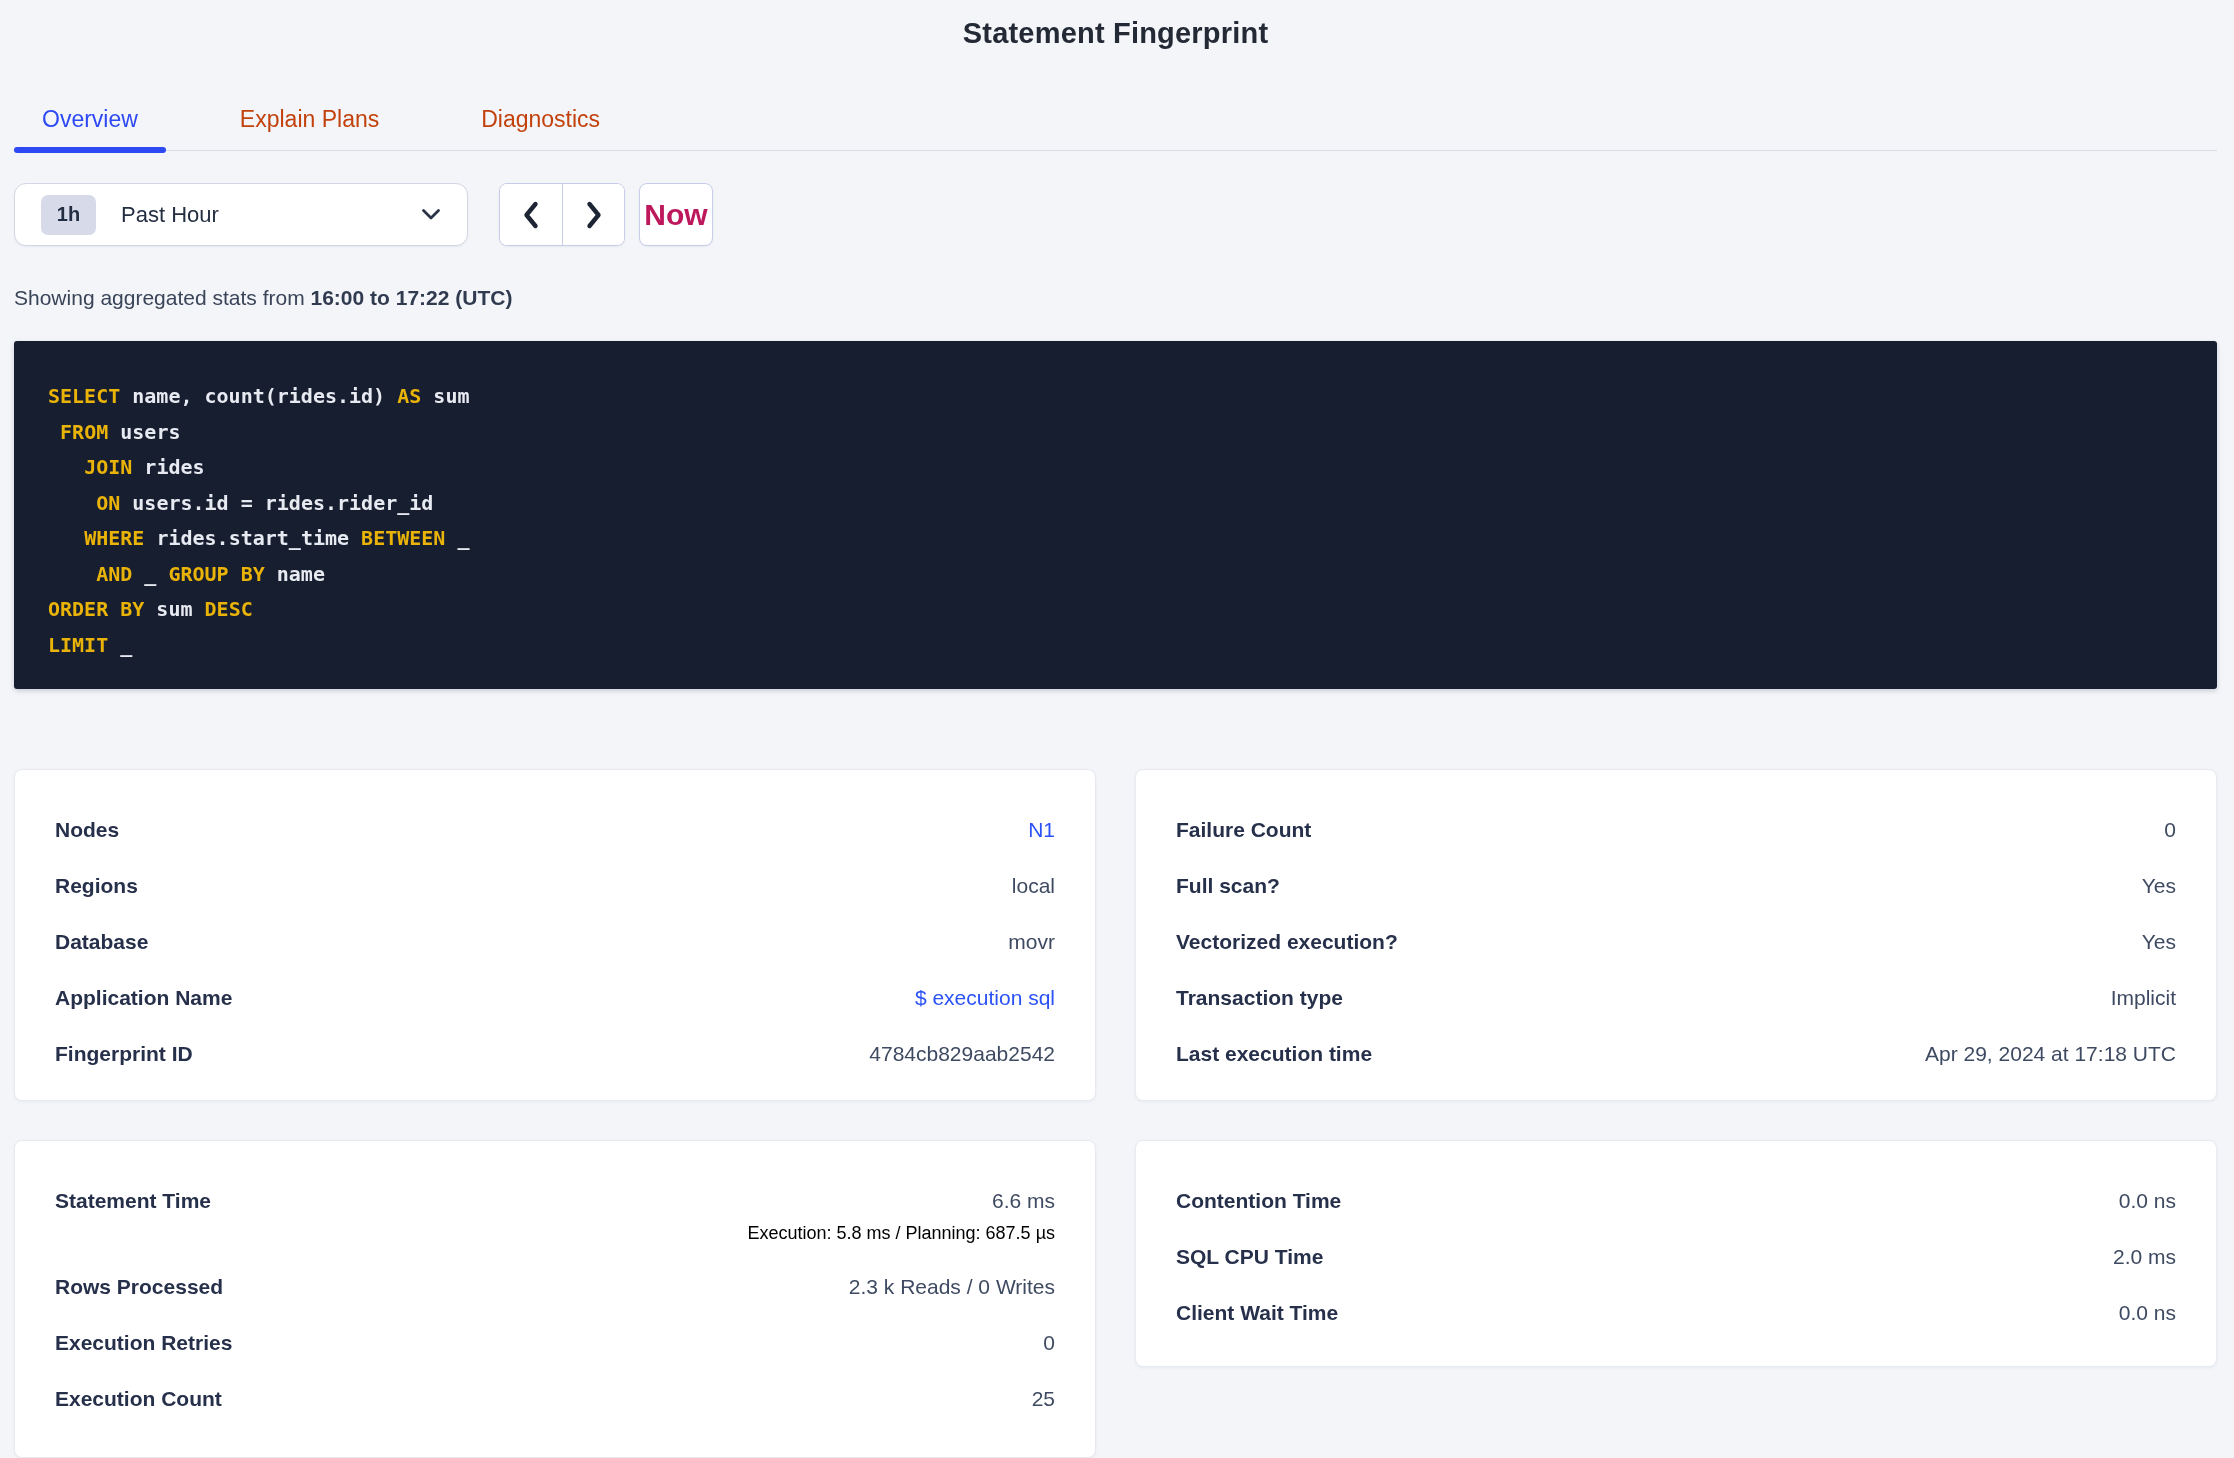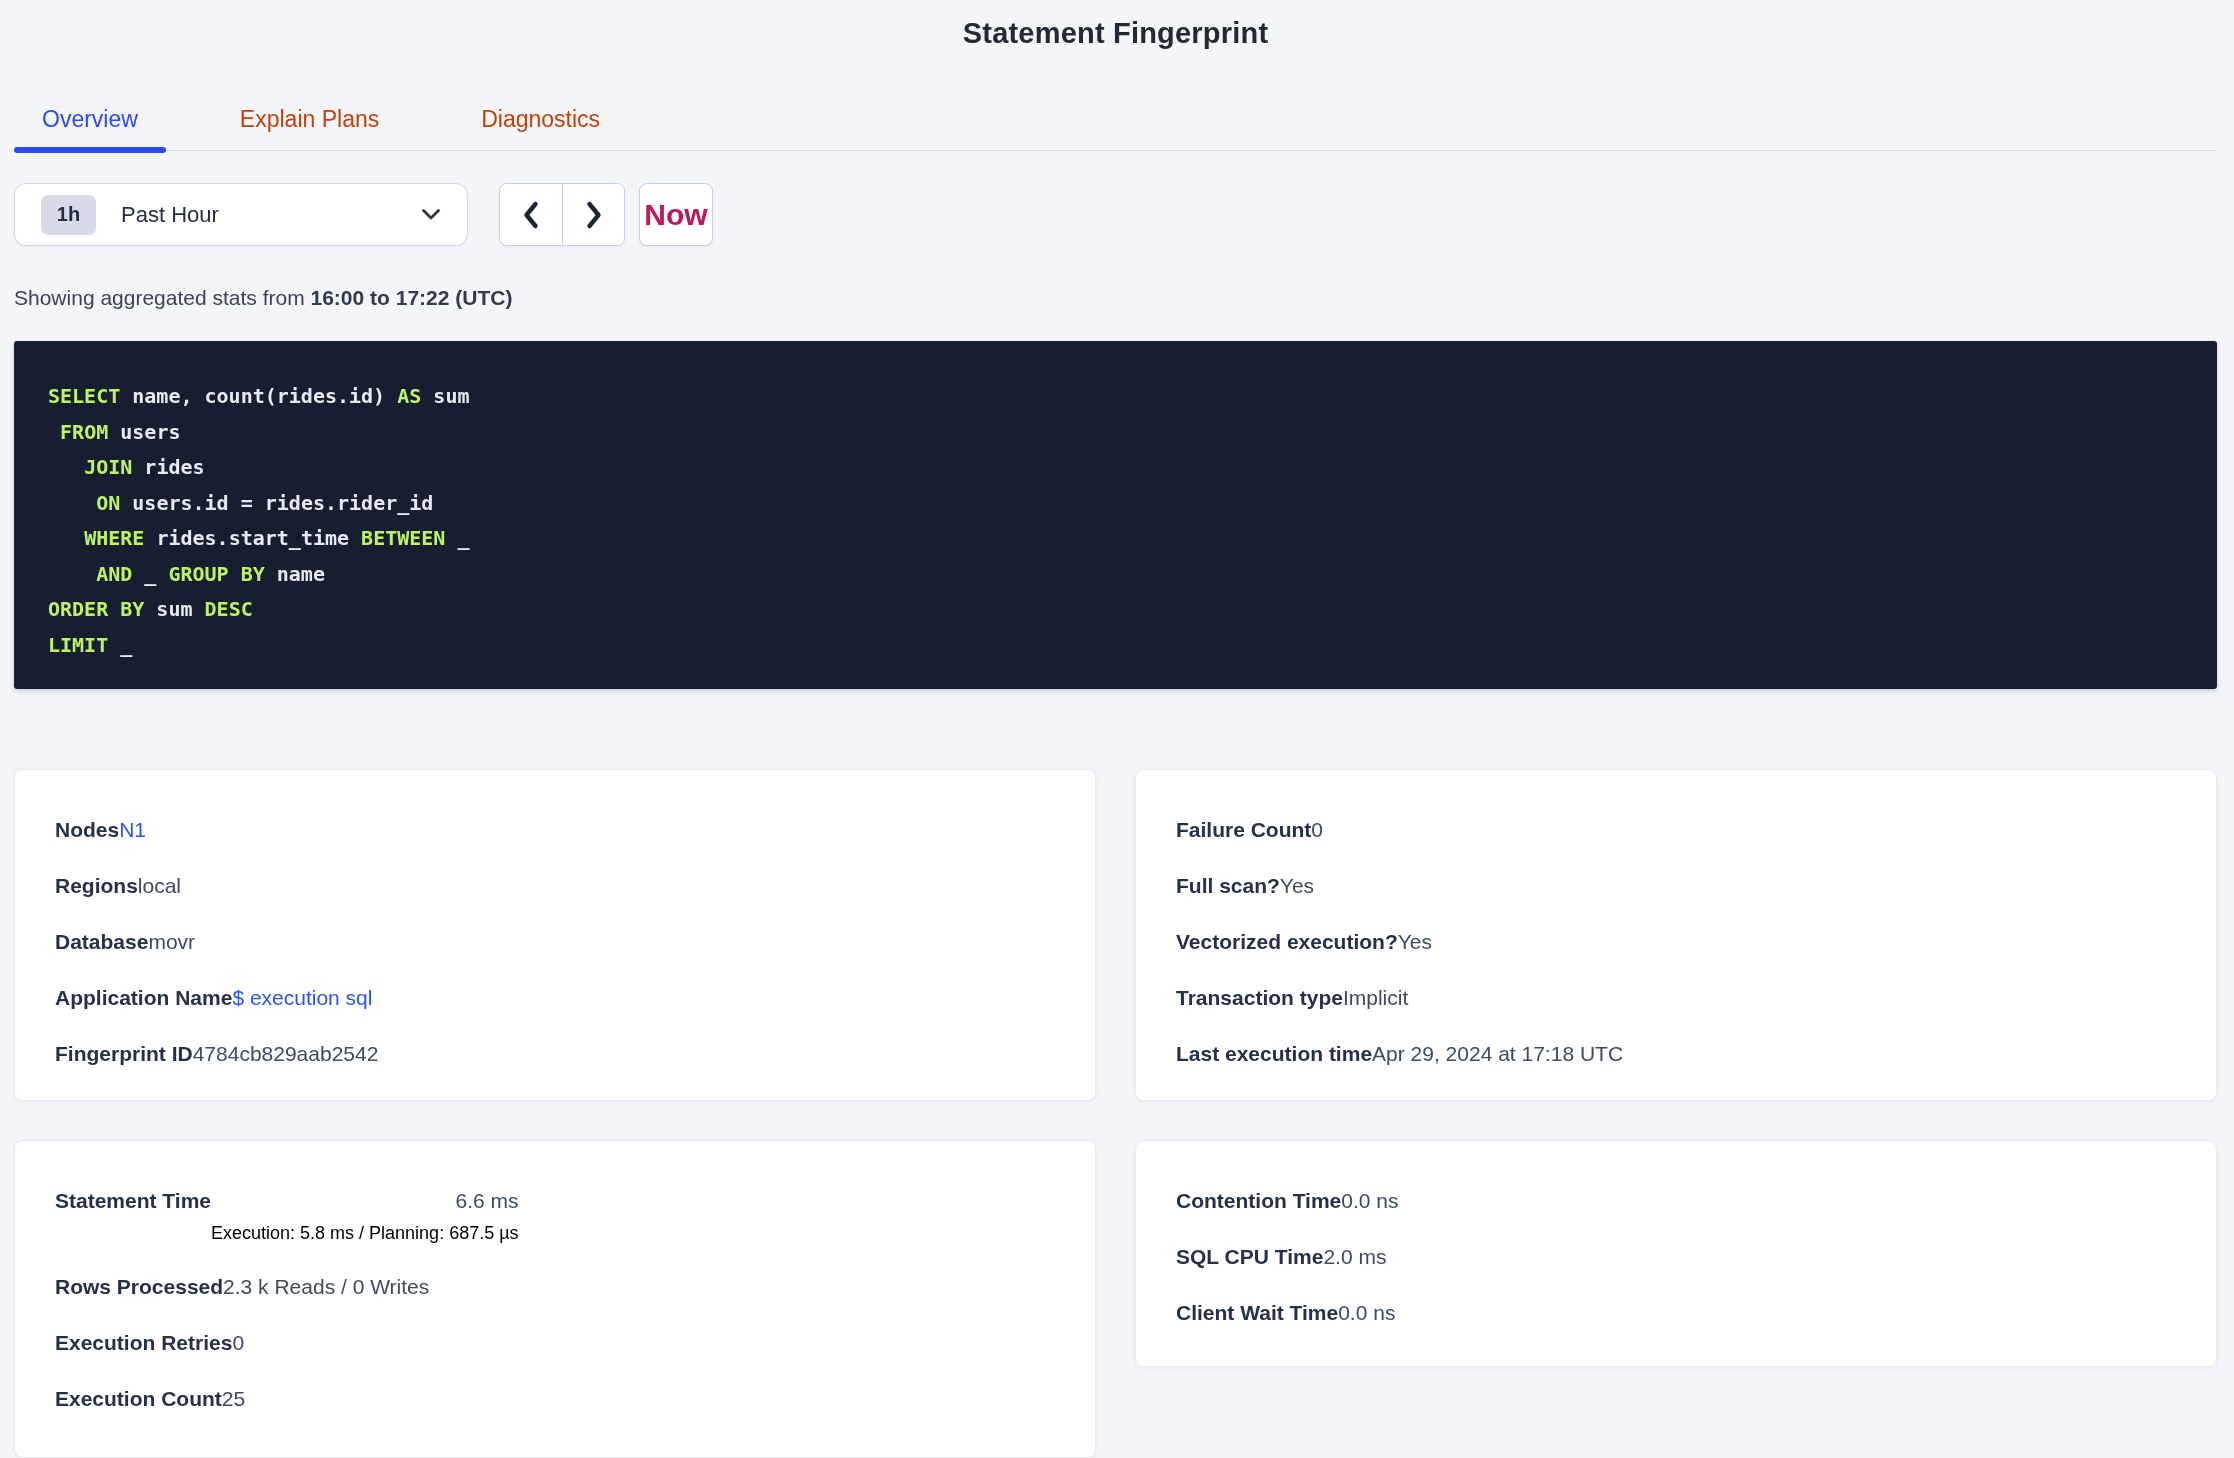--- a/index.html
+++ b/index.html
@@ -70,38 +70,38 @@
   
   .sql-box {
     margin-top: 31px; background: #171e30; border-radius: 3px;
     padding: 38px 34px 26px; box-shadow: 0 2px 5px rgba(20,30,60,.18);
   }
   .sql-code {
     font-family: "DejaVu Sans Mono", monospace;
     font-size: 20px; line-height: 35.5px; font-weight: 600;
     color: #e8eaf2; white-space: pre;
   }
-  .sql-kw { color: #bef264; }
+  .sql-kw { color: #eab308; }
 
   
   .cards {
     display: grid; grid-template-columns: 1fr 1fr;
     column-gap: 39px; row-gap: 39px; margin-top: 80px;
     align-items: start;
   }
   .card {
     background: #fff; border: 1px solid #e8eaf1; border-radius: 8px;
     padding: 49px 40px 44px; box-shadow: 0 1px 3px rgba(50,60,90,.06);
     overflow: hidden;
   }
   .card--h1 { height: 332px; }
   .card--h2-left { height: 318px; }
   .card--h2-right { height: 227px; }
   .card-row {
-    display: flex; align-items: flex-start;
+    display: flex; justify-content: space-between; align-items: flex-start;
     margin-bottom: 32px; line-height: 22px;
   }
   .card-row:last-child { margin-bottom: 0; }
   .row-label { font-size: 21px; font-weight: 700; color: #26304a; white-space: nowrap; }
   .row-valwrap { text-align: right; }
   .row-value { font-size: 21px; color: #3e4a61; }
   .row-value.link { color: #2b52f7; cursor: pointer; }
   .row-sub { font-size: 18px; color: #000000; margin-top: 8px; line-height: 22px; }
 </style>
 </head>

